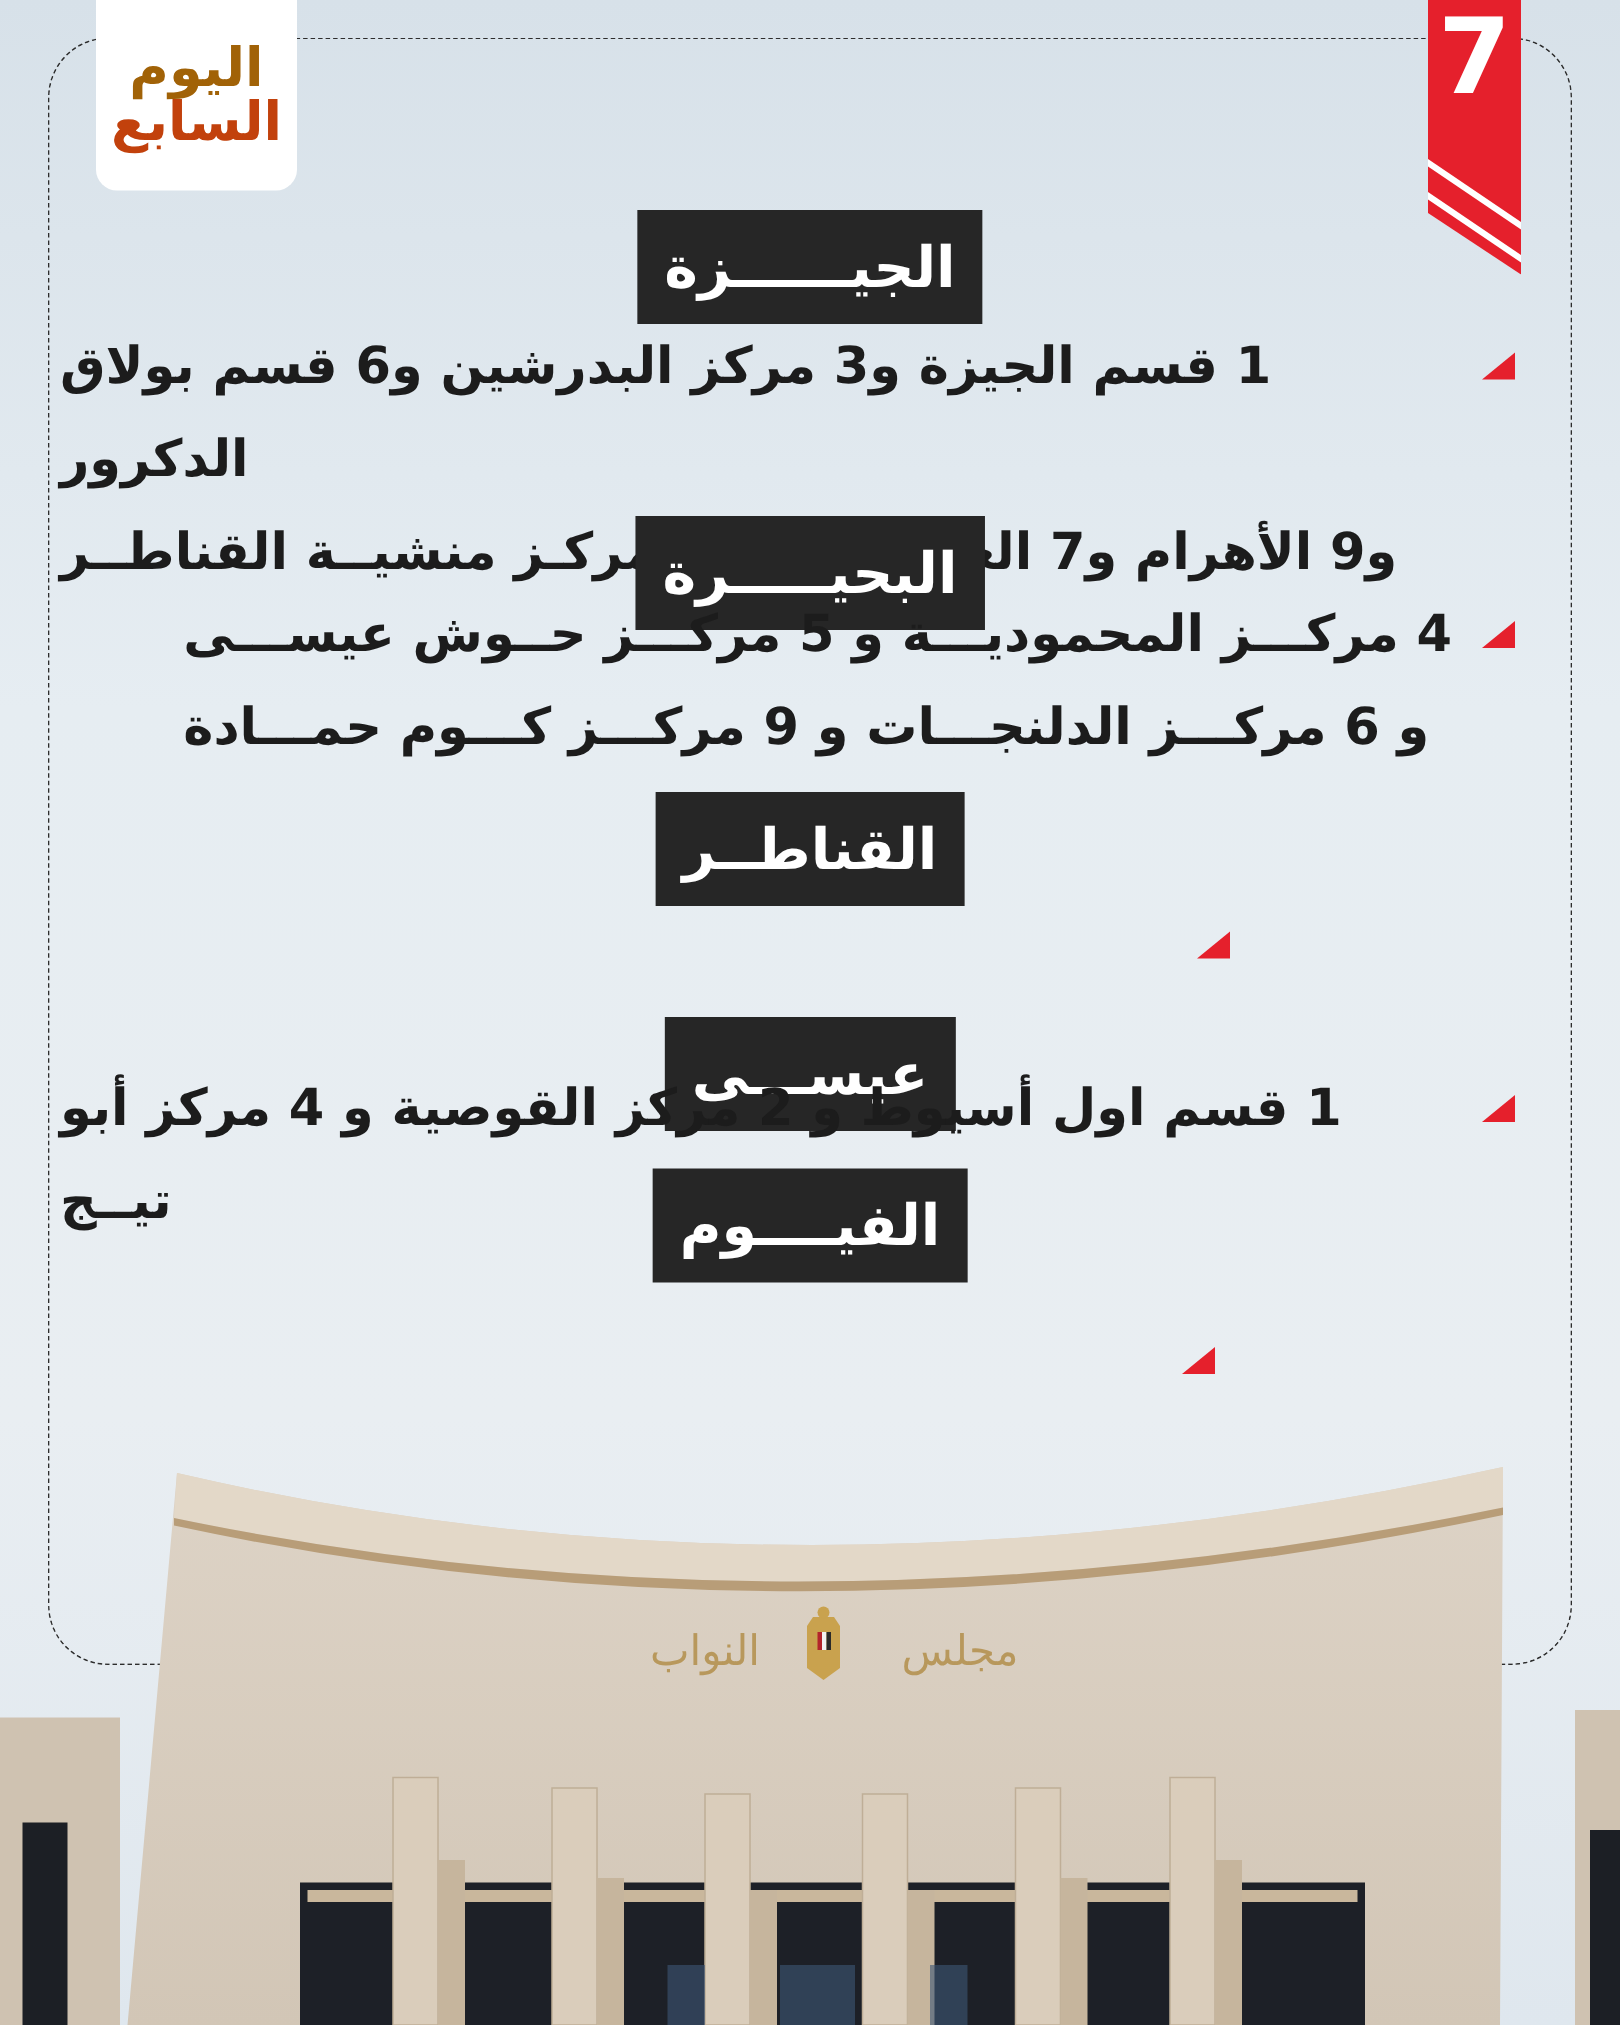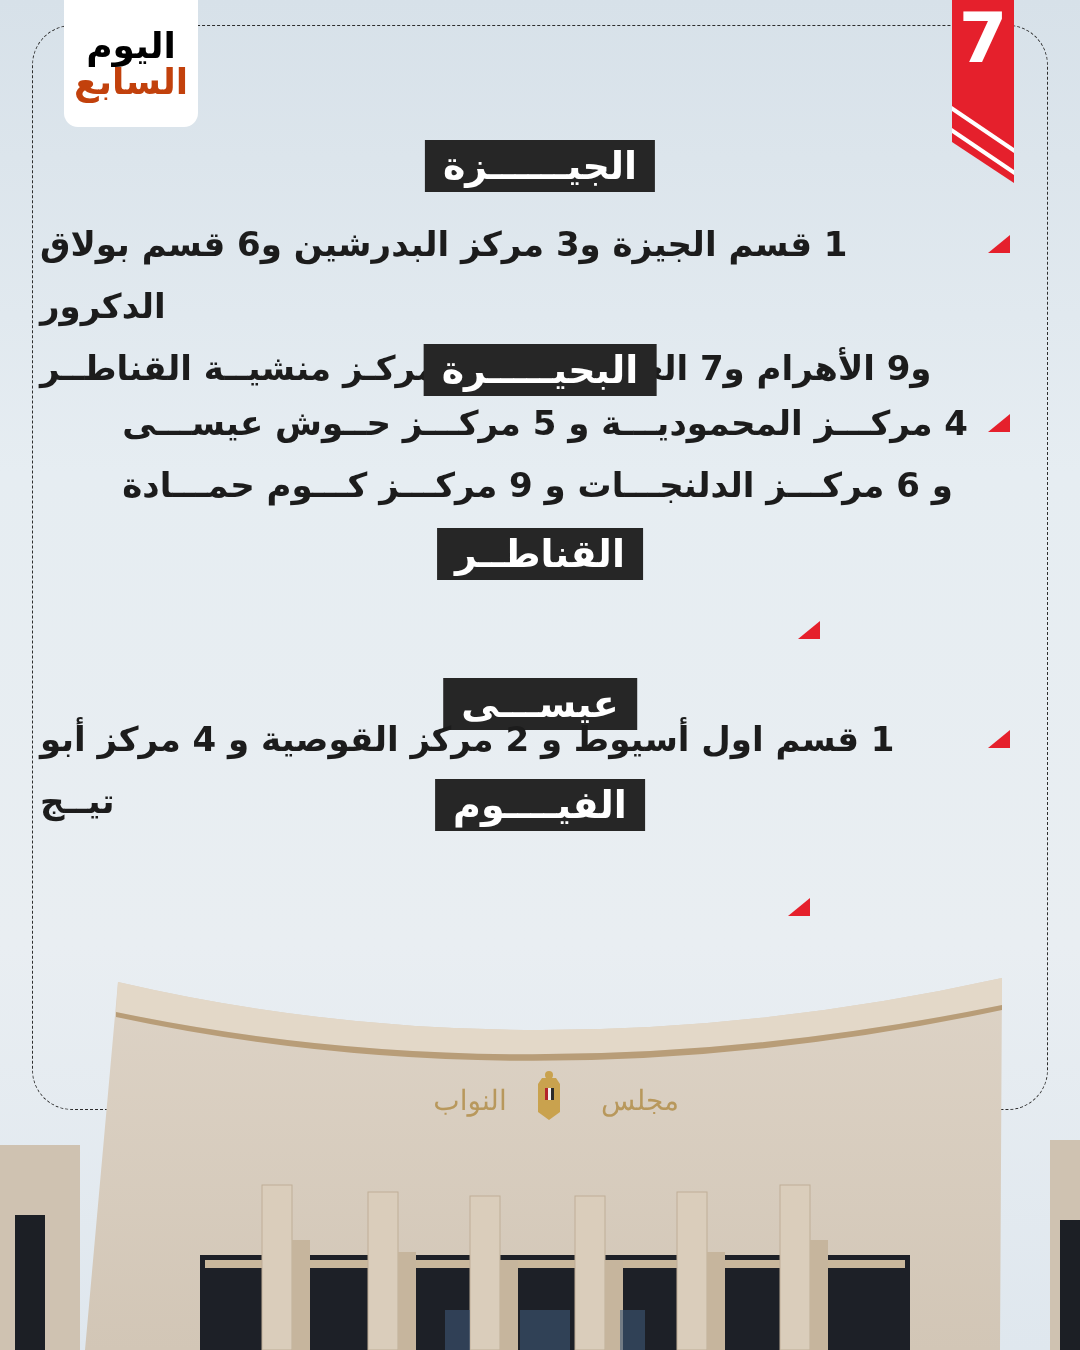--- a/index.html
+++ b/index.html
@@ -15,34 +15,34 @@
   .logo {
     position: absolute; left: 64px; top: 0; width: 134px; height: 127px;
     background: #ffffff; border-radius: 0 0 14px 14px;
     display: flex; flex-direction: column; align-items: center; justify-content: center;
     line-height: 1;
   }
   .logo .l1, .logo .l2 {
     font-family: "DejaVu Sans", sans-serif; font-weight: bold; font-size: 36px;
     direction: rtl; letter-spacing: -1px;
   }
-  .logo .red { color: #000000; }
+  .logo .red { color: #a16207; }
   .logo .blk { color: #c2410c; }
   .badge {
     position: absolute; left: 952px; top: 0; width: 62px; height: 183px;
   }
   .badge svg { display: block; }
   .content {
     position: absolute; left: 40px; top: 130px; width: 1000px;
   }
   .header {
     position: absolute; left: 50%; transform: translateX(-50%);
     background: #262626; color: #ffffff; font-weight: bold;
     font-size: 38px; line-height: 52px; height: 52px;
-    padding: 0 18px; text-align: center; direction: rtl; white-space: nowrap;
+    padding: 12px 18px; text-align: center; direction: rtl; white-space: nowrap;
     letter-spacing: 1px;
   }
   .item {
     position: absolute; right: 30px; direction: rtl; text-align: left;
     color: #1c1c1c; font-weight: bold; font-size: 34px; line-height: 62px;
     display: flex; align-items: flex-start; gap: 20px;
   }
   .item .bullet {
     width: 0; height: 0; margin-top: 22px; flex: 0 0 auto;
     border-bottom: 18px solid #e5202c; border-left: 22px solid transparent;

